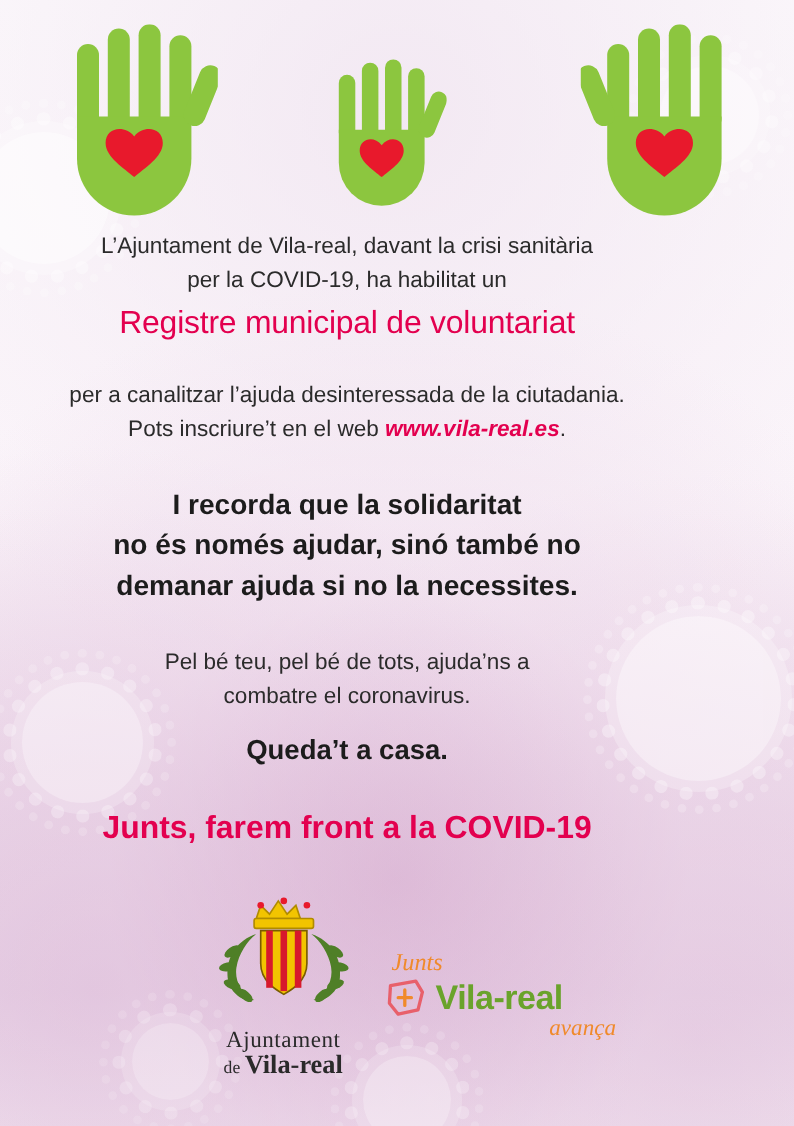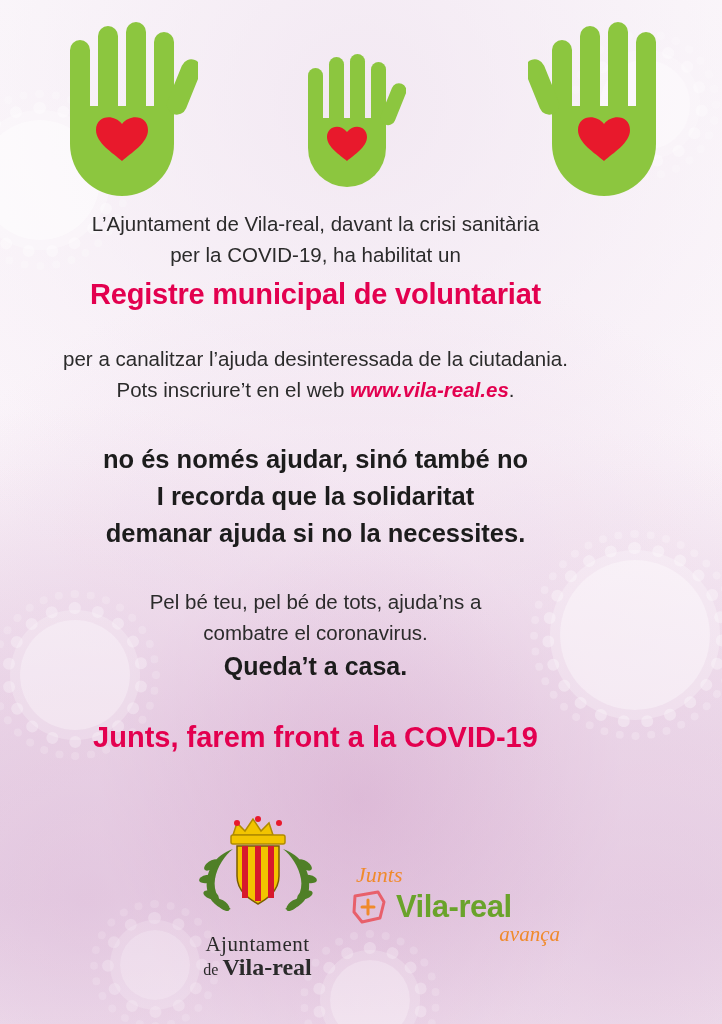--- a/index.html
+++ b/index.html
@@ -70,21 +70,21 @@
     text-align: center;
     color: #231f20;
   }
   .para1 {
     font-size: 20.5px;
     line-height: 31px;
     color: #2b2b2b;
   }
   .headline-red {
     font-size: 29px;
-    font-weight: bold;
+    font-weight: normal;
     color: #e3004f;
     margin-top: 8px;
     margin-bottom: 6px;
     letter-spacing: -0.2px;
   }
   .para2 {
     font-size: 20.5px;
     line-height: 31px;
     color: #2b2b2b;
     margin-top: 32px;
@@ -101,21 +101,21 @@
     line-height: 37px;
     color: #1c1c1c;
   }
   .para3 {
     margin-top: 34px;
     font-size: 20.5px;
     line-height: 31px;
     color: #2b2b2b;
   }
   .stay-home {
-    margin-top: 4px;
+    margin-top: 20px;
     font-size: 25px;
     font-weight: bold;
     color: #1c1c1c;
   }
   .slogan {
     margin-top: 40px;
     font-size: 29px;
     font-weight: bold;
     color: #e3004f;
   }
@@ -250,22 +250,22 @@
     <div class="headline-red">Registre municipal de voluntariat</div>
 
     <div class="para2">
       <div>per a canalitzar l’ajuda desinteressada de la ciutadania.</div>
       <div>
         <span>Pots inscriure’t en el web </span><span class="web">www.vila-real.es</span><span>.</span>
       </div>
     </div>
 
     <div class="block-bold">
+      <div>I recorda que la solidaritat</div>
       <div>no és només ajudar, sinó també no</div>
-      <div>I recorda que la solidaritat</div>
       <div>demanar ajuda si no la necessites.</div>
     </div>
 
     <div class="para3">
       <div>Pel bé teu, pel bé de tots, ajuda’ns a</div>
       <div>combatre el coronavirus.</div>
     </div>
 
     <div class="stay-home">Queda’t a casa.</div>
 

